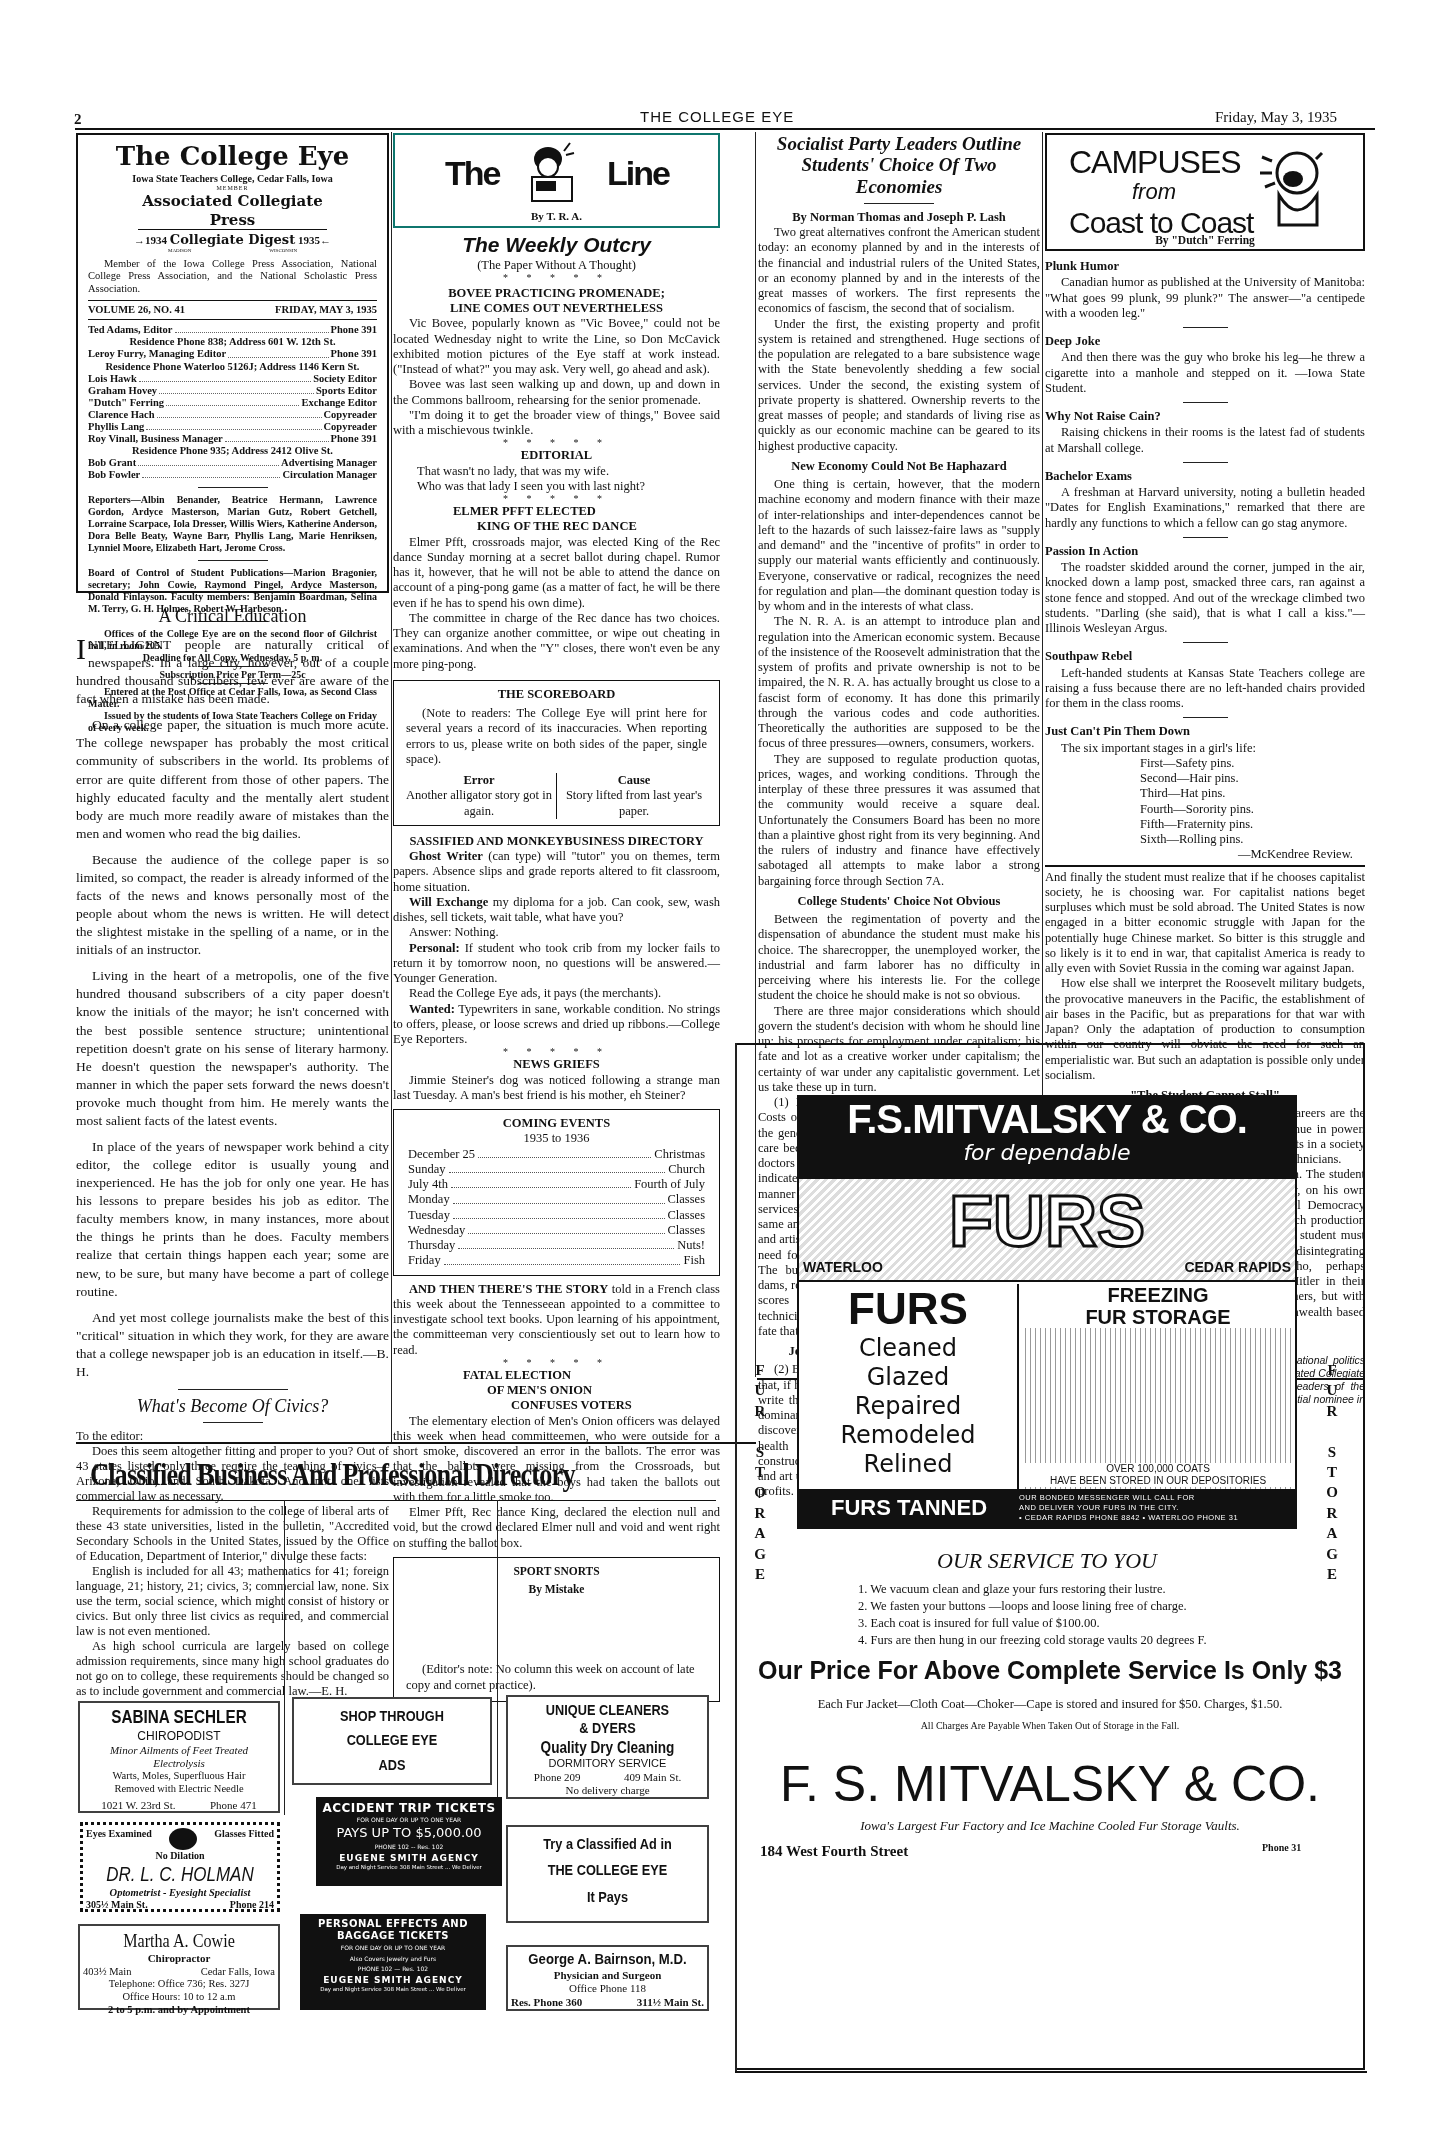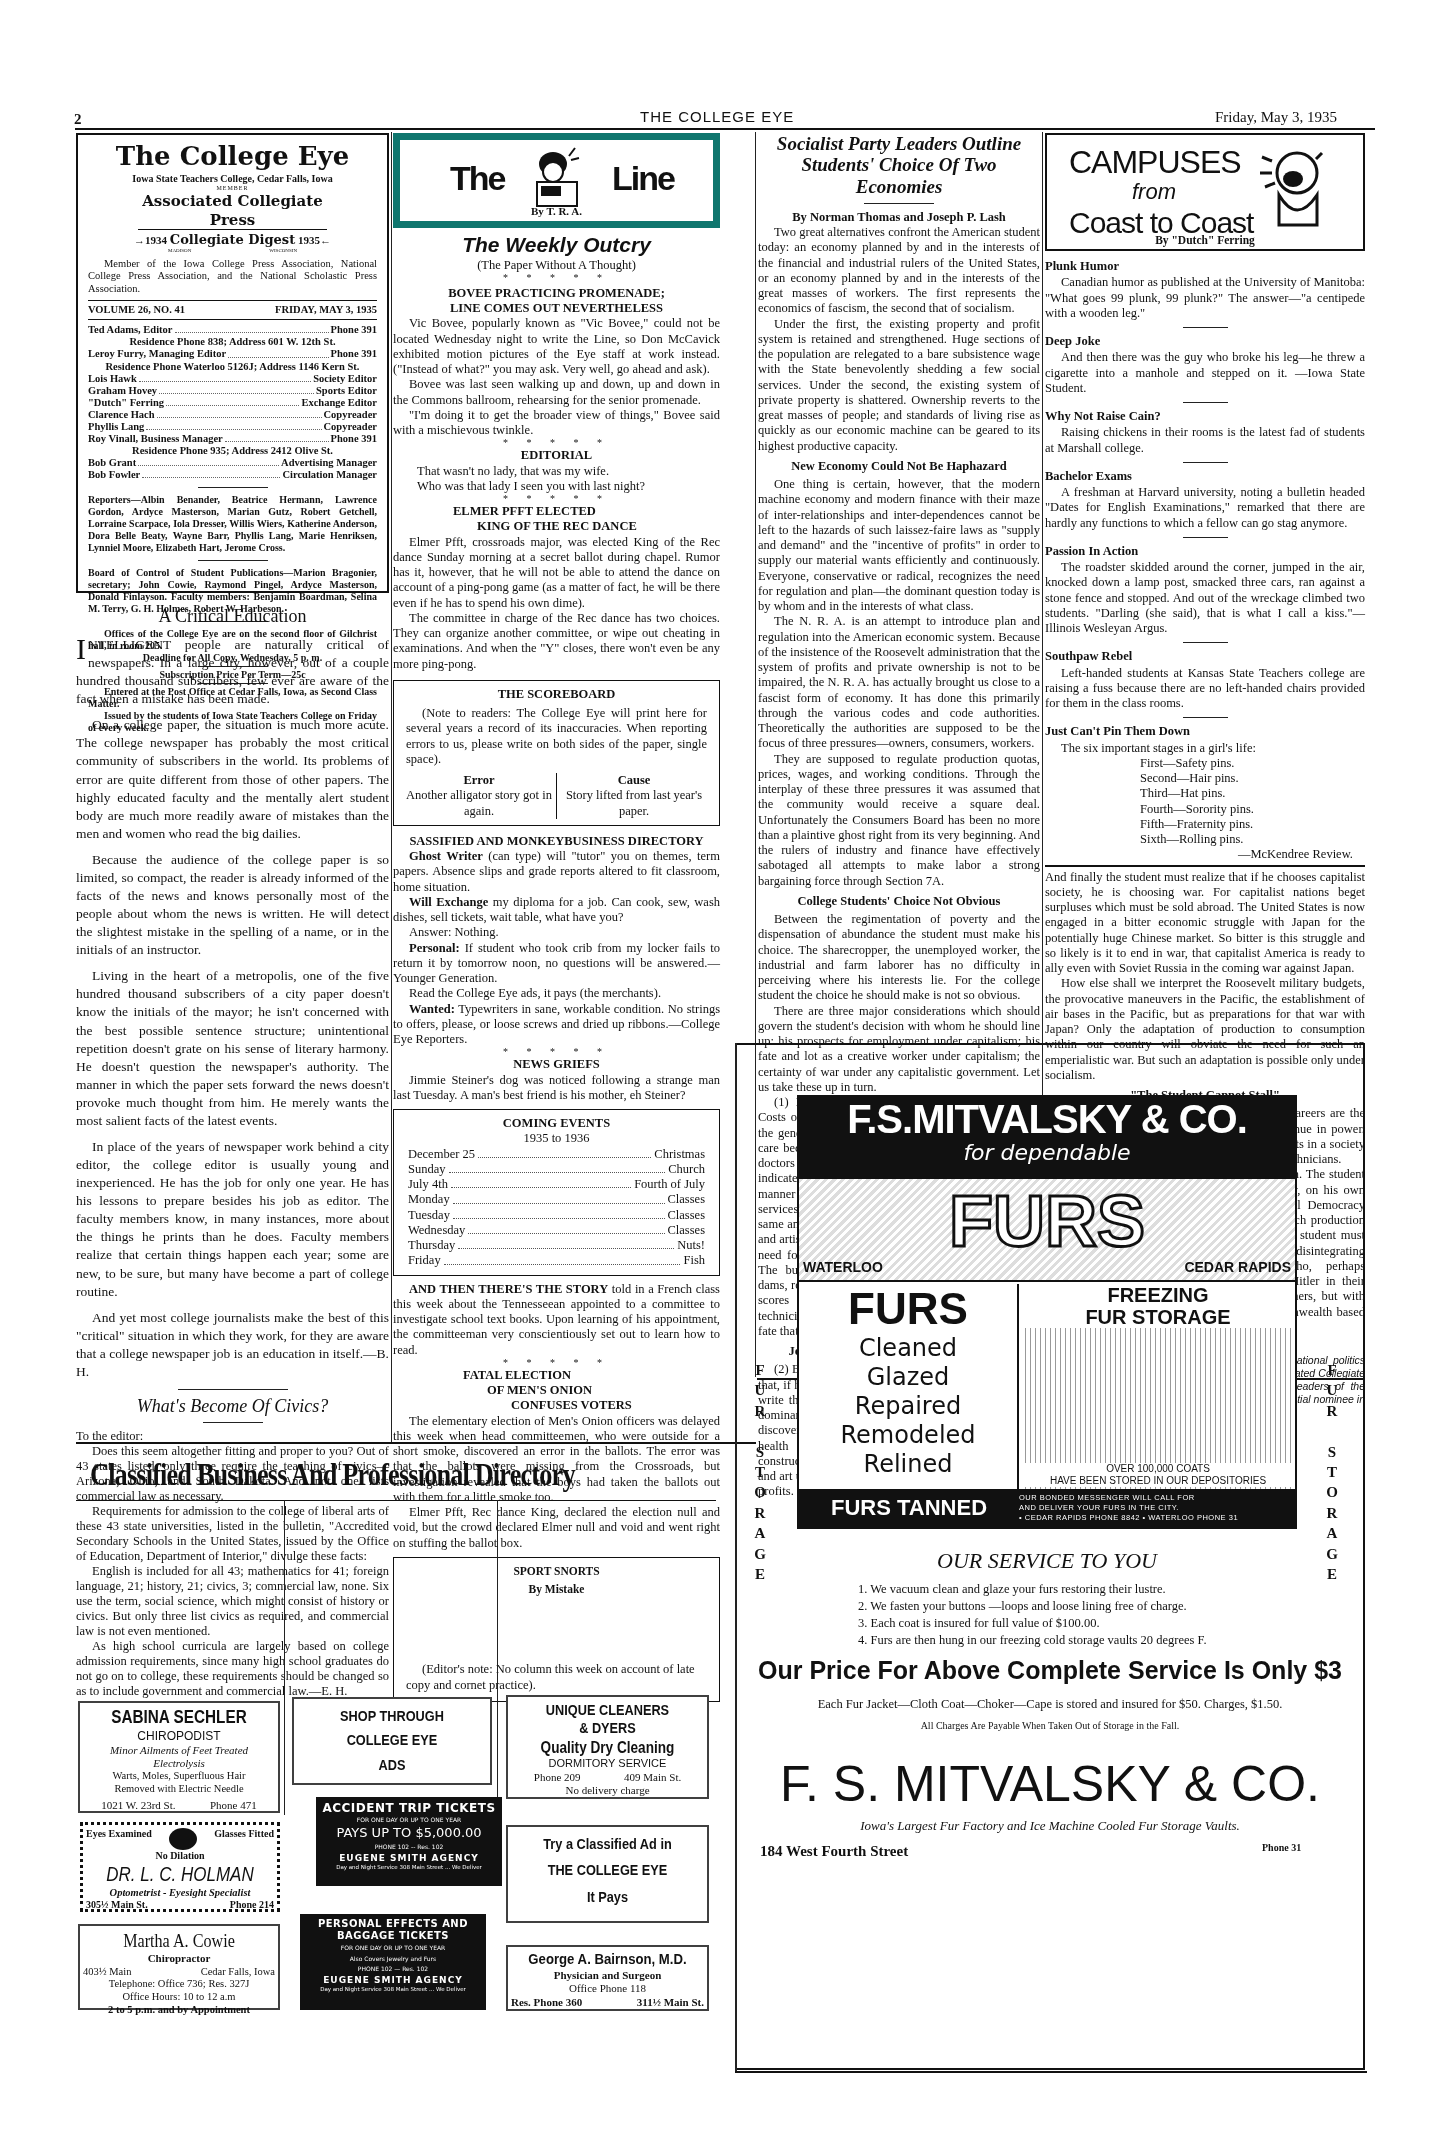--- a/index.html
+++ b/index.html
@@ -26,21 +26,21 @@
 .staff-row .n{flex:0 0 auto}
 .staff-row .d{flex:1;border-bottom:1px dotted #666;margin:0 2px 3px}
 .staff-sub{font-size:10.5px;font-weight:bold;text-align:center;line-height:1.15}
 .mh-small{font-size:10.5px;line-height:1.2}
 
 .col1{left:76px;top:600px;width:313px}
 .editor-body{font-size:13.5px;line-height:1.34}
 .editor-body p{margin-bottom:8px}
 h2.ed{font-family:"Liberation Serif",serif;font-weight:normal;font-size:18px;text-align:center;margin:6px 0 8px}
 
-.linebox{left:393px;top:133px;width:327px;height:95px;border:7px solid #0f766e}
+.linebox{left:393px;top:133px;width:327px;height:95px;border:2px solid #0f766e}
 .col2{left:393px;top:232px;width:327px;font-size:12.5px}
 .box{border:1.5px solid #111;padding:6px 12px}
 .dots{display:flex;justify-content:space-between;font-size:12.5px}
 .dots .l{flex:0 0 auto}
 .dots .f{flex:1;border-bottom:1px dotted #555;margin:0 3px 4px}
 
 .col3{left:758px;top:133px;width:282px;font-size:12.5px}
 .hd-it{font-family:"Liberation Serif",serif;font-style:italic;font-weight:bold;font-size:19px;line-height:1.12;text-align:center}
 .subh{text-align:center;font-weight:bold;margin:5px 0 3px;font-size:12.5px}
 

